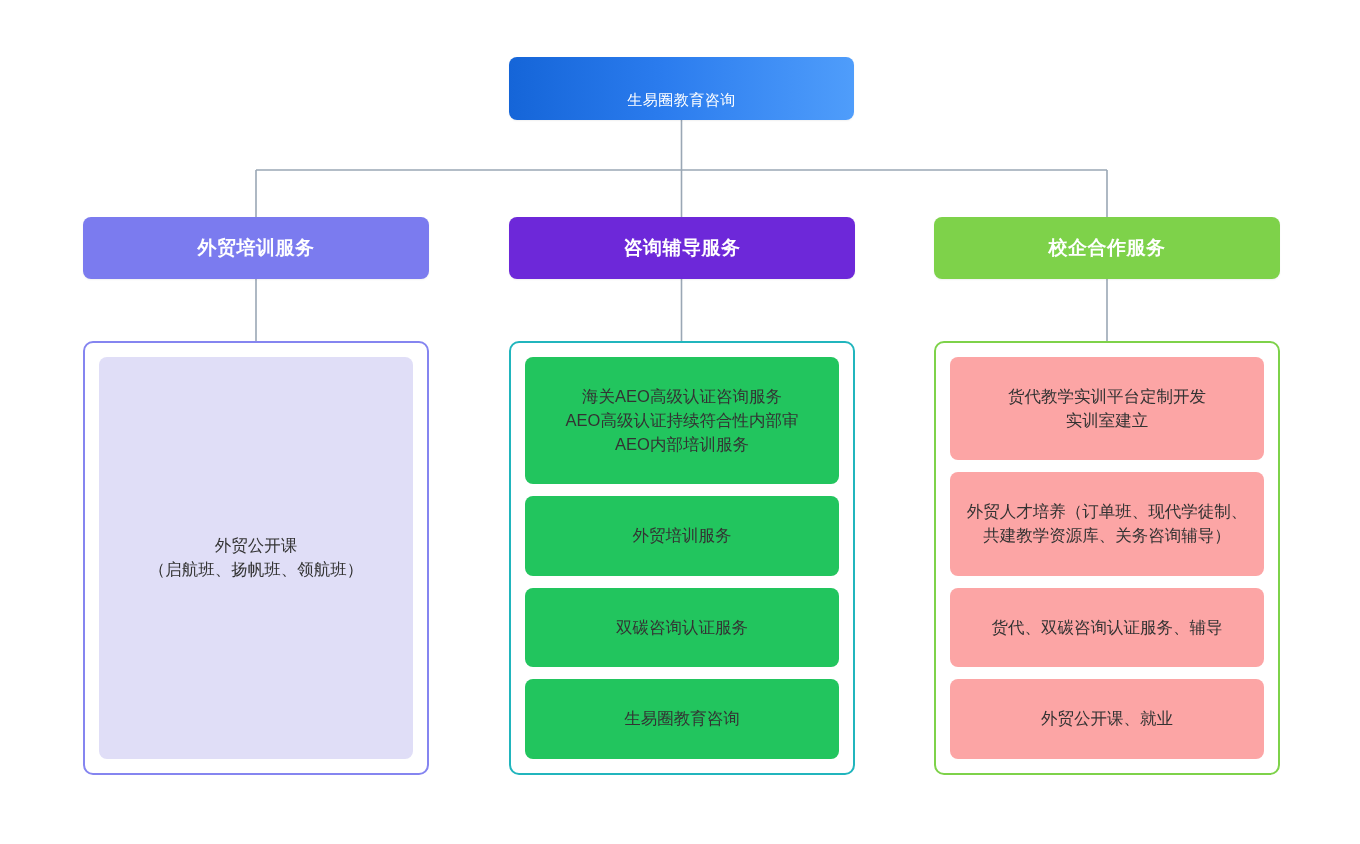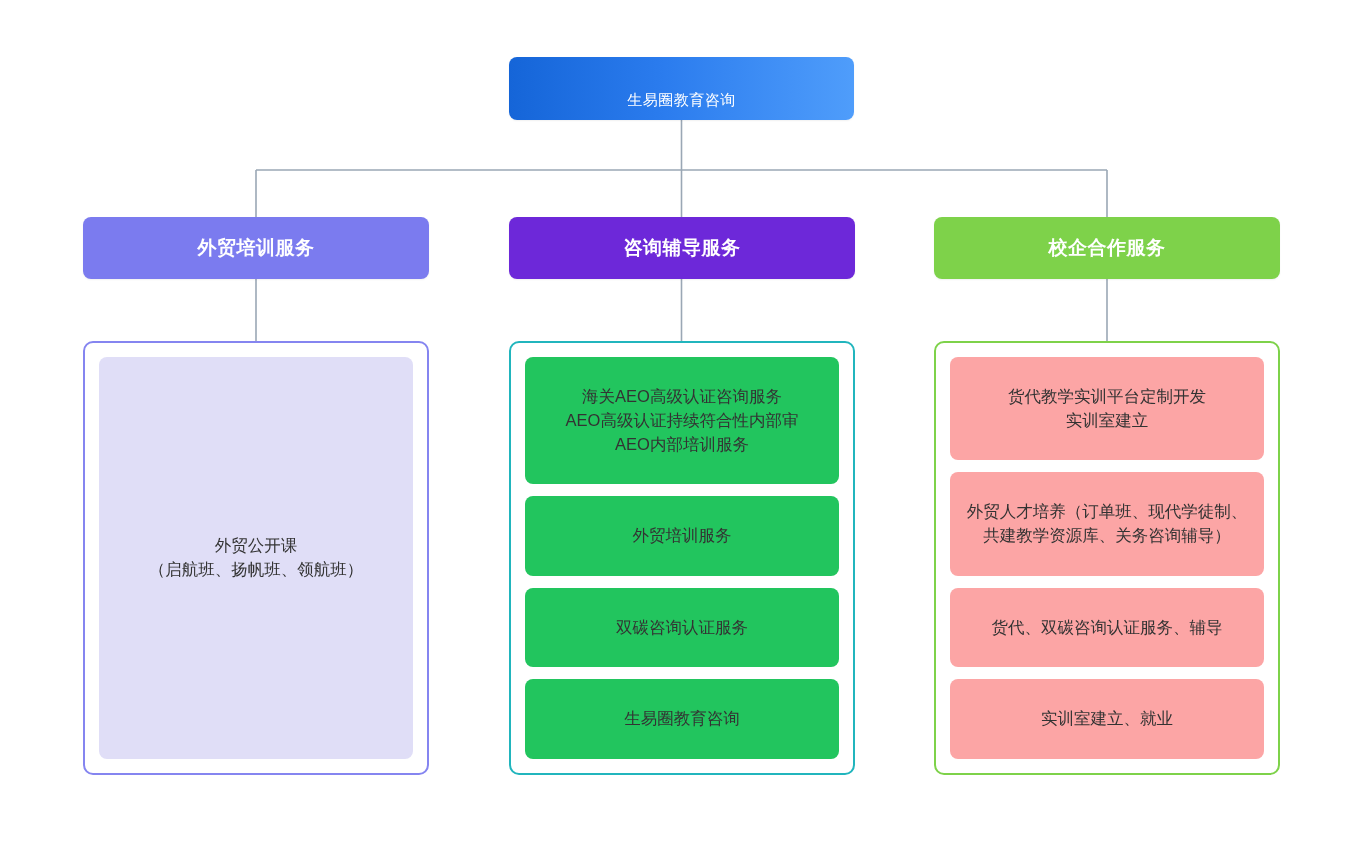--- a/index.html
+++ b/index.html
@@ -198,18 +198,18 @@
         <span class="card-text">货代教学实训平台定制开发
 实训室建立</span>
       </div>
       <div class="leaf-card">
         <span class="card-text">外贸人才培养（订单班、现代学徒制、共建教学资源库、关务咨询辅导）</span>
       </div>
       <div class="leaf-card">
         <span class="card-text">货代、双碳咨询认证服务、辅导</span>
       </div>
       <div class="leaf-card">
-        <span class="card-text">实训室建立、就业</span>
+        <span class="card-text">外贸公开课、就业</span>
       </div>
     </div>
   </div>
 
 </div>
 
 </body></html>

